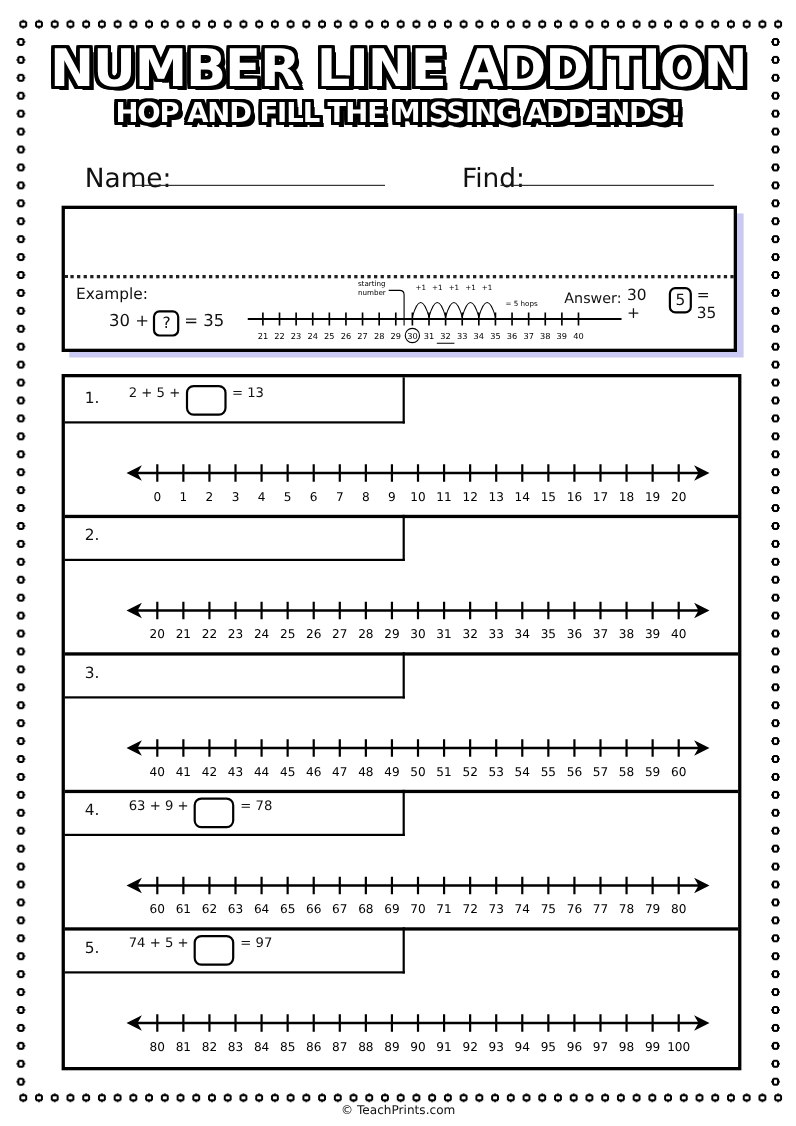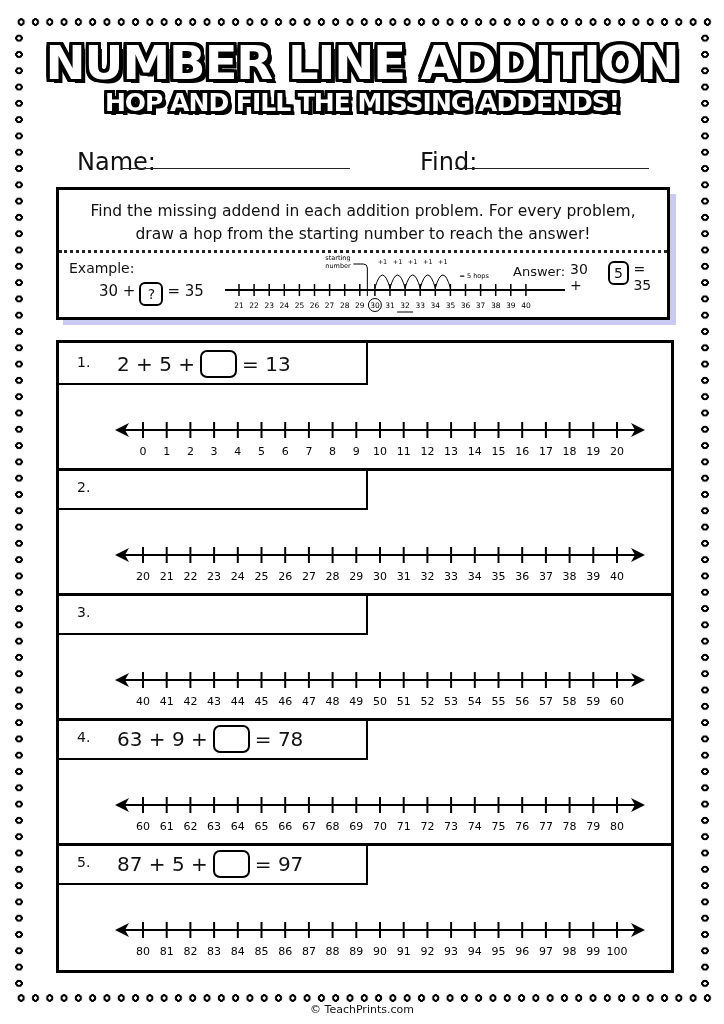--- a/index.html
+++ b/index.html
@@ -21,21 +21,21 @@
   .instr-text { position:absolute; left:0; top:10px; width:100%; text-align:center; font-size:15.5px; line-height:23px; }
   .instr-sep { position:absolute; left:0; right:0; top:60px; border-top:3px dotted #222; }
   .ex-label { position:absolute; left:10px; top:70px; font-size:14px; }
   .eq { font-size:15px; display:flex; gap:4px; }
   .qbox { display:inline-flex; align-items:center; justify-content:center; border:2.5px solid #000; border-radius:6px; font-size:14px; }
   .panel { position:absolute; left:56px; top:340px; width:612px; height:627px; border:3.5px solid #000; background:#fff; }
   .row { position:absolute; left:0; width:100%; height:125px; border-bottom:3px solid #000; }
   .row:last-child { border-bottom:none; }
   .qtab { position:absolute; left:0; top:0; width:307px; height:40px; border-right:2px solid #000; border-bottom:2px solid #000; }
   .qnum { position:absolute; left:18px; top:11px; font-size:14px; }
-  .qeq { position:absolute; left:58px; top:7px; font-size:20px; display:flex; align-items:center; gap:5px; }
+  .qeq { position:absolute; left:58px; top:7px; font-size:12px; display:flex; gap:5px; }
   .abox { width:33px; height:24px; border:2.5px solid #000; border-radius:7px; display:inline-block; }
   .nl { position:absolute; left:54px; top:72px; }
   .footer { position:absolute; top:1003px; left:0; width:724px; text-align:center; font-size:11px; }
 </style>
 </head>
 <body>
 
 <div class="dots-h" style="left:14px; top:17px; width:700px;"></div>
 <div class="dots-h" style="left:14px; top:993px; width:700px;"></div>
 <div class="dots-v" style="left:14px; top:30px; height:963px;"></div>
@@ -44,24 +44,20 @@
 <div class="title t1">NUMBER LINE ADDITION</div>
 <div class="title t2">HOP AND FILL THE MISSING ADDENDS!</div>
 
 <div class="field-label" style="left:58px;">Name:</div>
 <div class="field-line" style="left:122px; width:228px;"></div>
 <div class="field-label" style="left:401px;">Find:</div>
 <div class="field-line" style="left:455px; width:194px;"></div>
 
 <div class="instr-shadow"></div>
 <div class="instr">
-  <div class="instr-text">
-    <div>Find the missing addend in each addition problem. For every problem,</div>
-    <div>draw a hop from the starting number to reach the answer!</div>
-  </div>
   <div class="instr-sep"></div>
   <div class="ex-label">Example:</div>
   <div class="eq" style="position:absolute; left:40px; top:92px;">
     <span>30 +</span>
     <span class="qbox" style="width:20px; height:20px;">?</span>
     <span>= 35</span>
   </div>
   <svg id="ex-svg" style="position:absolute; left:166px; top:64px;" width="345" height="60">
       <line x1="0" y1="36" x2="340" y2="36" stroke="#000" stroke-width="1.8"></line>
       <line x1="14" y1="30" x2="14" y2="42" stroke="#000" stroke-width="1.5"></line>
@@ -345,21 +341,21 @@
         <line x1="480.3" y1="7" x2="480.3" y2="23" stroke="#000" stroke-width="2"></line>
         <text x="480.3" y="40" font-size="11" text-anchor="middle" font-family="DejaVu Sans, sans-serif">79</text>
         <line x1="504" y1="7" x2="504" y2="23" stroke="#000" stroke-width="2"></line>
         <text x="504" y="40" font-size="11" text-anchor="middle" font-family="DejaVu Sans, sans-serif">80</text>
       </svg>
     </div>
     <div class="row" style="top: 500px;">
     <div class="qtab">
       <span class="qnum">5.</span>
       <span class="qeq">
-        <span>87 + 5 +</span>
+        <span>74 + 5 +</span>
         <span class="abox"></span>
         <span>= 97</span>
       </span>
     </div>
       <svg class="nl" width="540" height="45">
         <line x1="8" y1="15" x2="525" y2="15" stroke="#000" stroke-width="2.2"></line>
     <path d="M2 15 L16 8 L12 15 L16 22 Z" fill="#000"></path>
     <path d="M532 15 L518 8 L522 15 L518 22 Z" fill="#000"></path>
         <line x1="30" y1="7" x2="30" y2="23" stroke="#000" stroke-width="2"></line>
         <text x="30" y="40" font-size="11" text-anchor="middle" font-family="DejaVu Sans, sans-serif">80</text>

